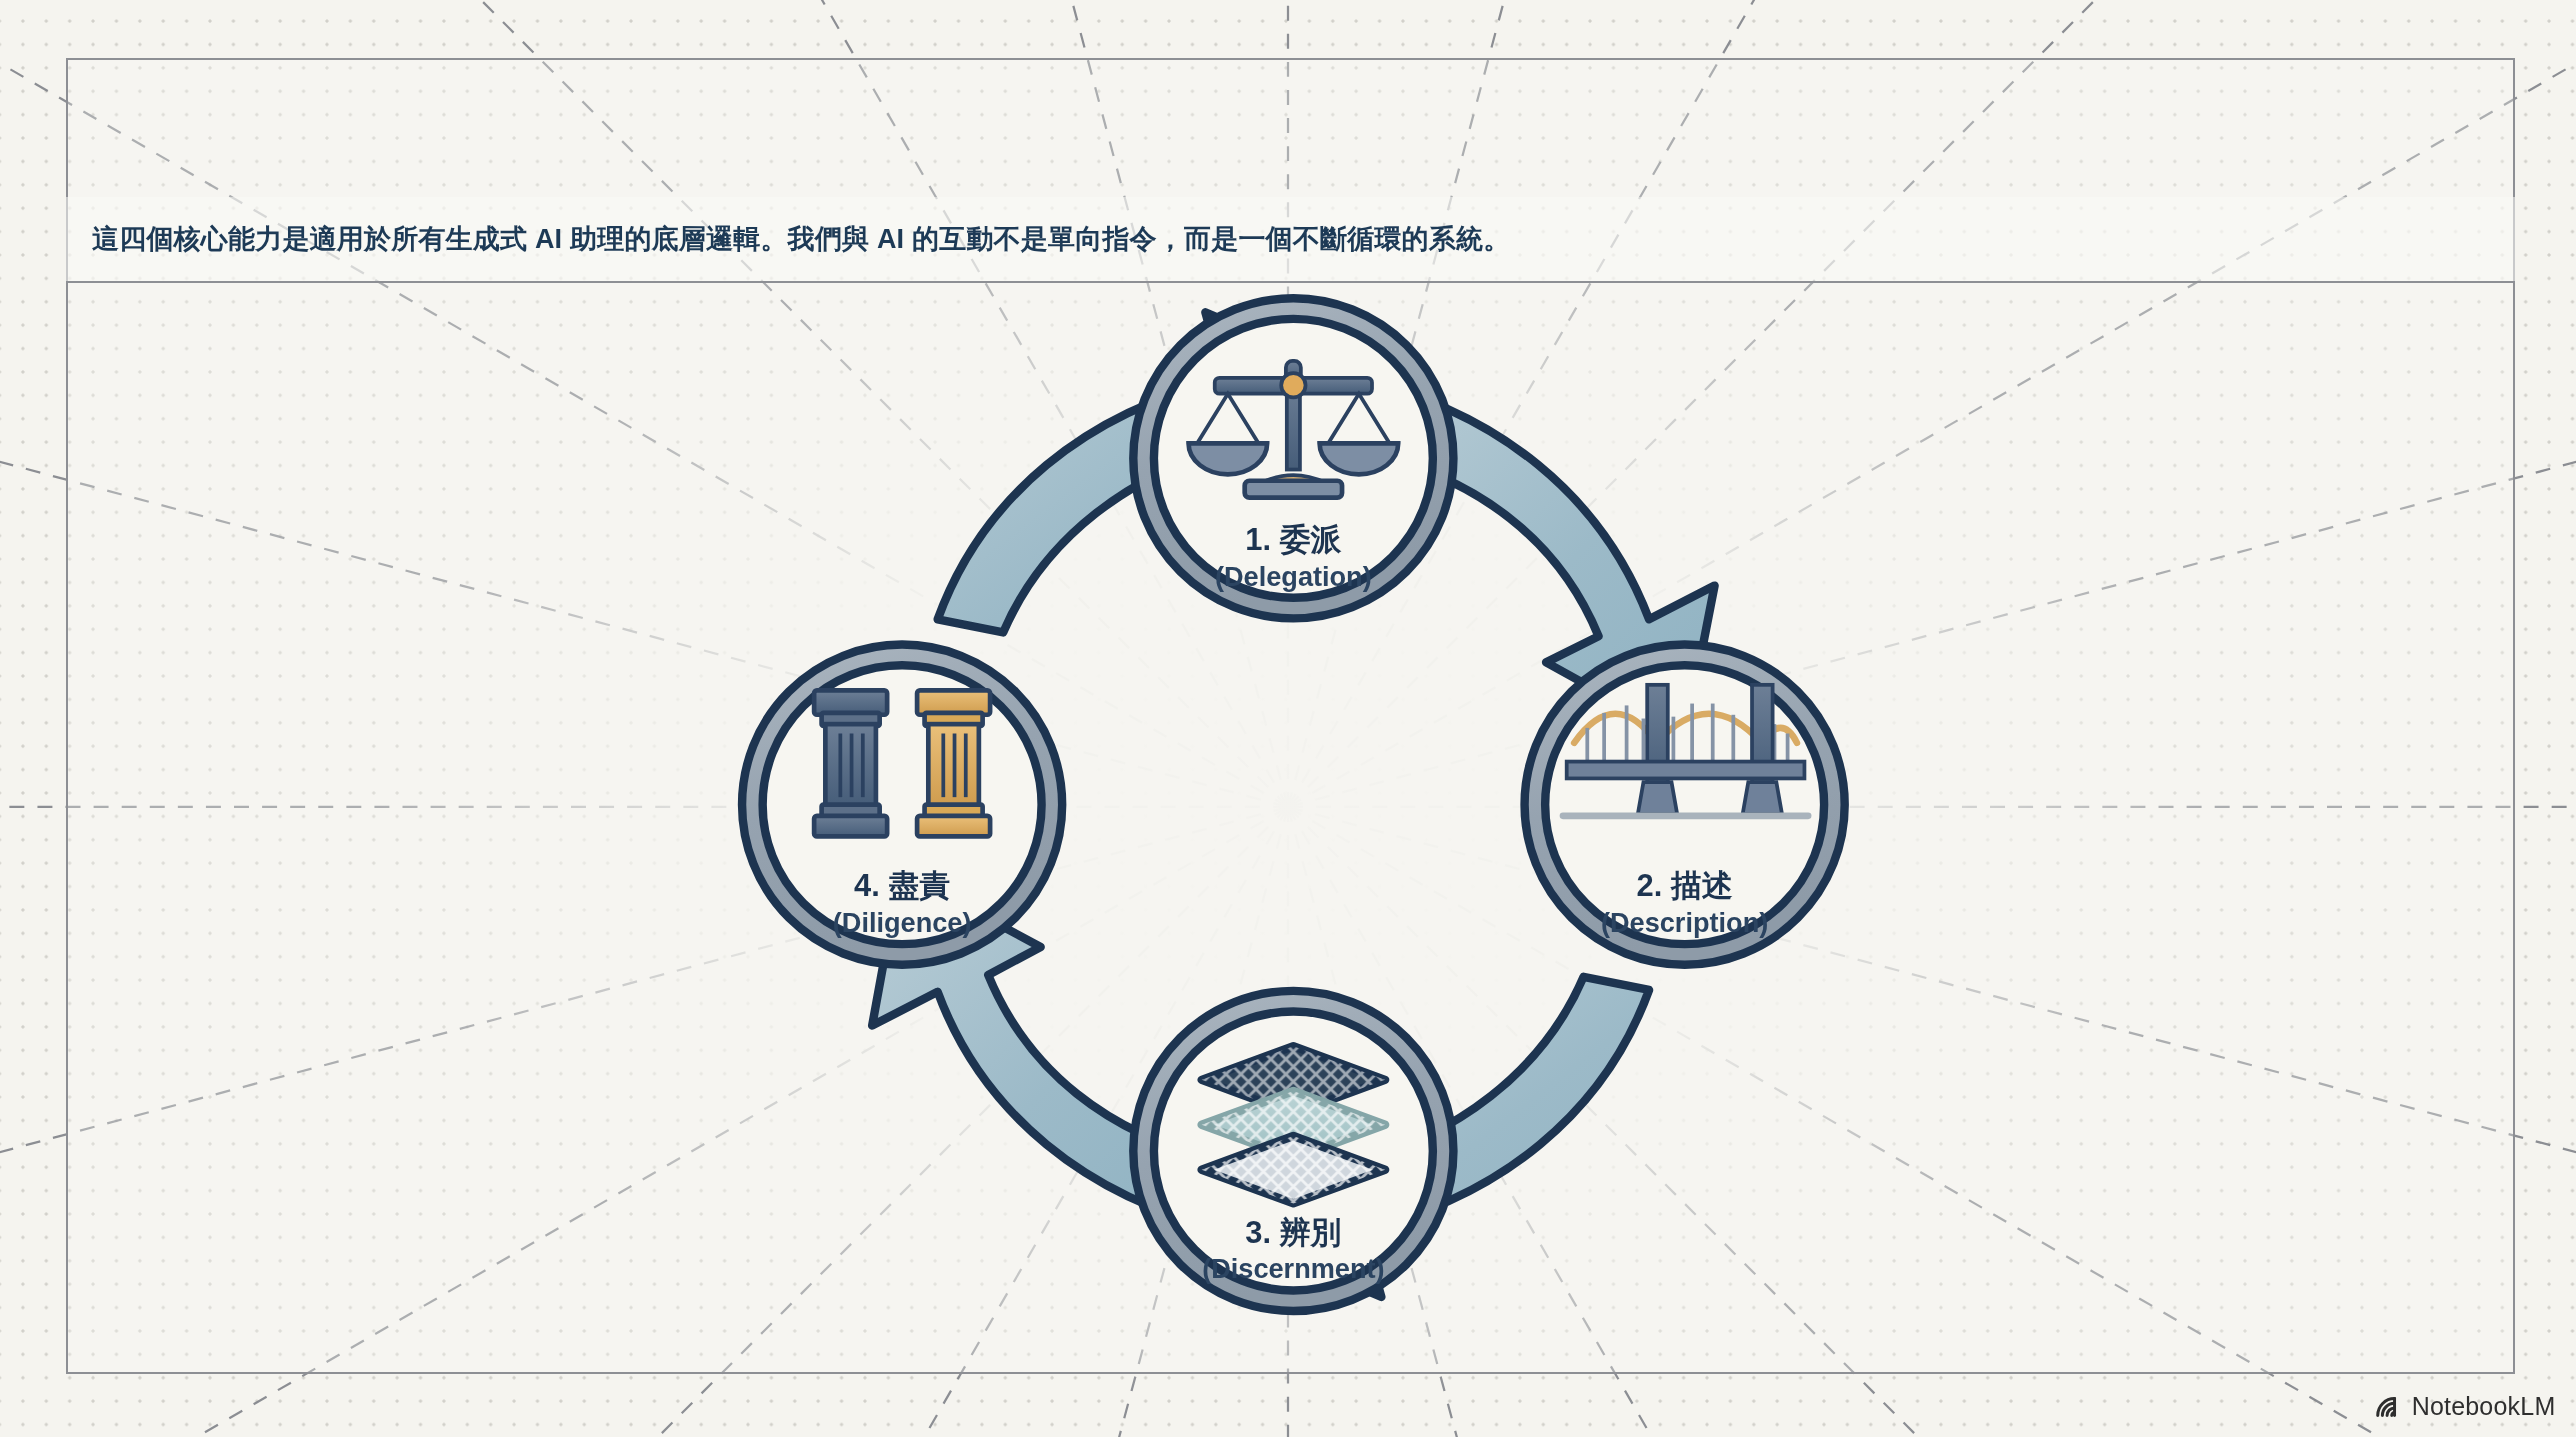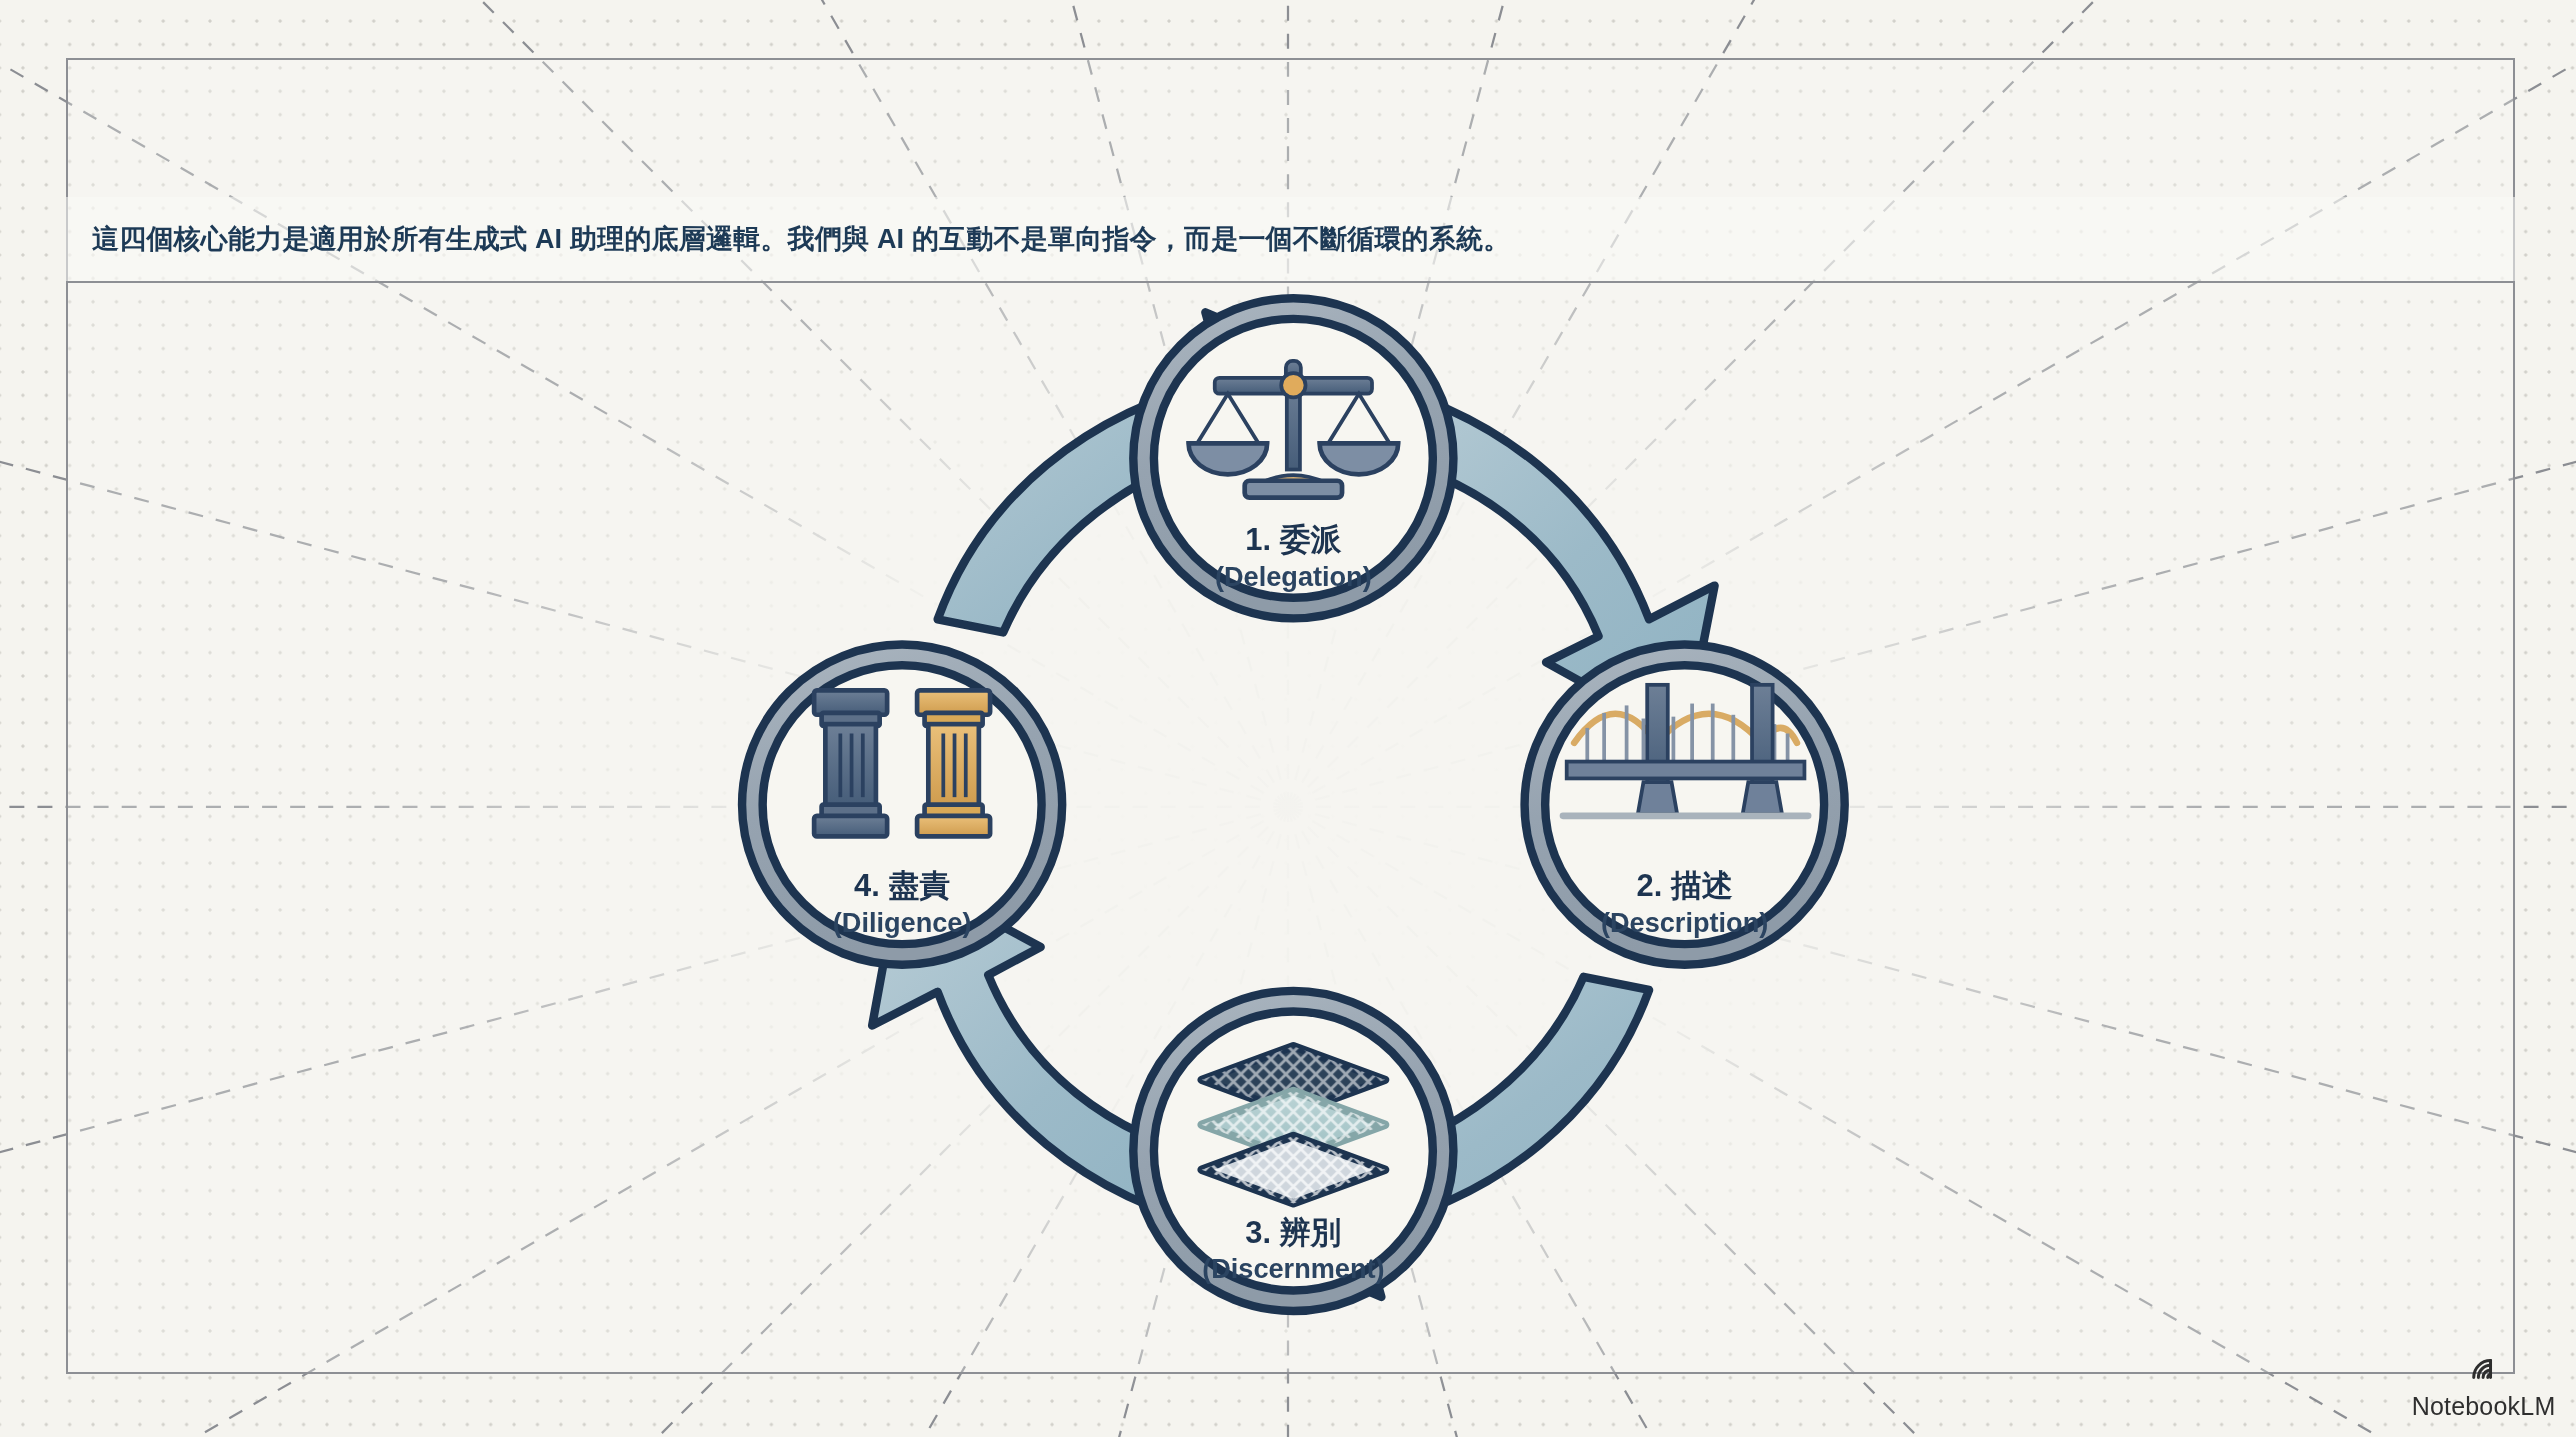--- a/index.html
+++ b/index.html
@@ -127,21 +127,20 @@
   .watermark {
     position: absolute;
     right: 20.6px;
     bottom: 17px;
     display: flex;
     align-items: center;
     gap: 9.4px;
     color: #2e2e2e;
     font-size: 25px;
     letter-spacing: 0.2px;
-    flex-direction: column;
   }
   .watermark svg { display: block; }
 </style>
 </head>
 <body>
 
 <div id="stage">
 
   <div class="bg-dots"></div>
 

